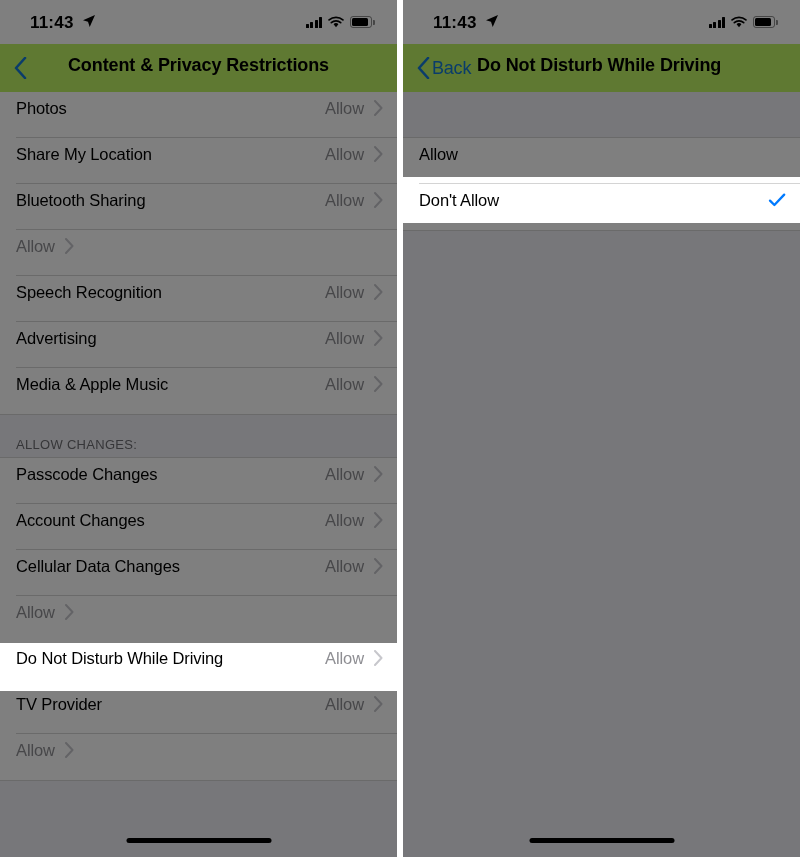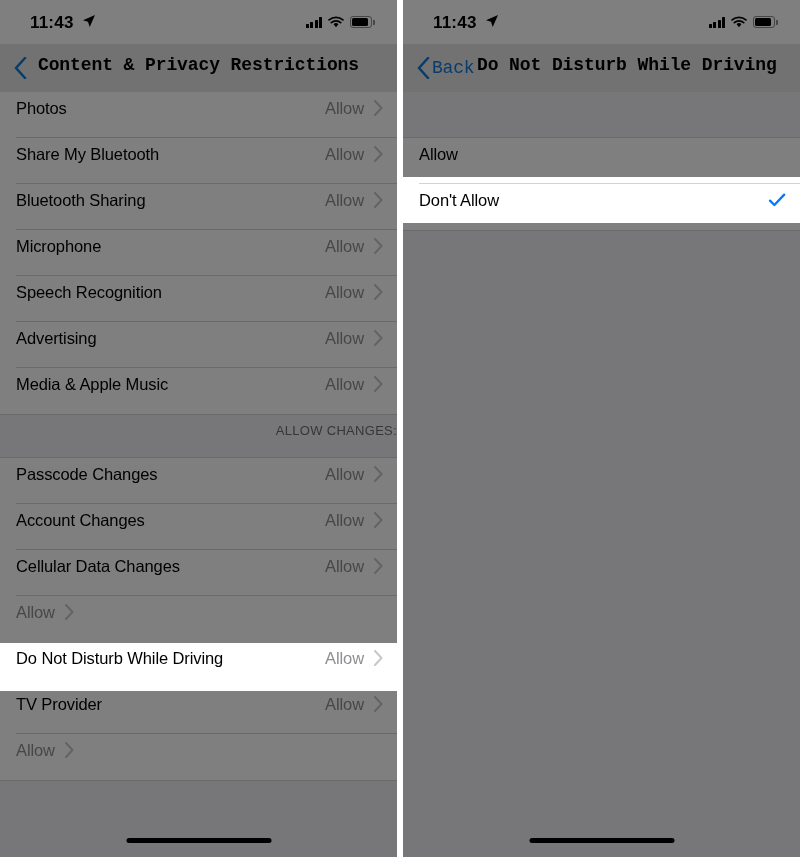--- a/index.html
+++ b/index.html
@@ -35,21 +35,21 @@
   .bars i:nth-child(2){height:6px;}
   .bars i:nth-child(3){height:8.5px;}
   .bars i:nth-child(4){height:11px;}
   .wifi{width:16px;height:12px;position:relative;}
   .batt{position:relative;width:25px;height:12px;}
   .batt .shell{position:absolute;left:0;top:0;width:22px;height:11.5px;border:1.3px solid rgba(0,0,0,.45);border-radius:3px;box-sizing:border-box;}
   .batt .fill{position:absolute;left:1.8px;top:1.8px;width:16px;height:8px;background:#000;border-radius:1.5px;}
   .batt .nub{position:absolute;left:23px;top:4px;width:1.6px;height:4.5px;background:rgba(0,0,0,.45);border-radius:0 1px 1px 0;}
 
   
-  .navbar{position:relative;height:48px;background:#e5e5e5;font-family:Liberation Mono, monospace;}
+  .navbar{position:relative;height:48px;background:#bef264;}
   .nav-title{
     position:absolute;left:0;right:0;top:11px;text-align:center;
     font-size:18px;font-weight:bold;color:#000;letter-spacing:-.1px;
   }
   .right .nav-title{left:74px;right:0;text-align:left;top:11px;}
   .nav-back{
     position:absolute;left:14px;top:8px;height:32px;display:flex;align-items:center;gap:2px;
     color:#1479d6;cursor:pointer;justify-content:center;
   }
   .chev-back{width:13px;height:22px;}
@@ -63,21 +63,21 @@
     padding:0 14px 14px 16px;box-sizing:border-box;
   }
   .row .sep{position:absolute;left:16px;right:0;bottom:0;height:1px;background:#d4d4d4;}
   .row-label{font-size:16.5px;color:#000;letter-spacing:-.1px;flex:1;}
   .row-value{font-size:16.5px;color:#8e8e93;margin-right:10px;letter-spacing:-.1px;}
   .chev-r{width:9px;height:16px;flex:none;}
 
   .gap{background:#efeff4;height:46px;position:relative;}
   .section-head{
     background:#efeff4;height:44px;position:relative;
-    display:flex;align-items:flex-end;padding:0 0 20px 16px;box-sizing:border-box;justify-content:flex-end;
+    display:flex;align-items:flex-end;padding:0 0 6px 16px;box-sizing:border-box;
   }
   .section-head .txt{font-size:13px;color:#6d6d72;letter-spacing:.3px;}
   .sec-top-line{position:absolute;left:0;right:0;top:0;height:1px;background:#d4d4d4;}
   .sec-bot-line{position:absolute;left:0;right:0;bottom:0;height:1px;background:#d4d4d4;}
 
   .check{width:18px;height:18px;flex:none;}
 
   .filler{background:#efeff4;}
 
   
@@ -138,37 +138,36 @@
 
       <div class="row">
         <span class="row-label">Photos</span>
         <span class="row-value">Allow</span>
         <svg class="chev-r" viewBox="0 0 9 16">
             <path d="M1 1l6.5 7L1 15" stroke="#c7c7cc" stroke-width="2" fill="none" stroke-linecap="round" stroke-linejoin="round"></path>
           </svg>
         <span class="sep"></span>
       </div>
       <div class="row">
-        <span class="row-label">Share My Bluetooth</span>
+        <span class="row-label">Share My Location</span>
         <span class="row-value">Allow</span>
         <svg class="chev-r" viewBox="0 0 9 16">
             <path d="M1 1l6.5 7L1 15" stroke="#c7c7cc" stroke-width="2" fill="none" stroke-linecap="round" stroke-linejoin="round"></path>
           </svg>
         <span class="sep"></span>
       </div>
       <div class="row">
         <span class="row-label">Bluetooth Sharing</span>
         <span class="row-value">Allow</span>
         <svg class="chev-r" viewBox="0 0 9 16">
             <path d="M1 1l6.5 7L1 15" stroke="#c7c7cc" stroke-width="2" fill="none" stroke-linecap="round" stroke-linejoin="round"></path>
           </svg>
         <span class="sep"></span>
       </div>
       <div class="row">
-        <span class="row-label">Microphone</span>
         <span class="row-value">Allow</span>
         <svg class="chev-r" viewBox="0 0 9 16">
             <path d="M1 1l6.5 7L1 15" stroke="#c7c7cc" stroke-width="2" fill="none" stroke-linecap="round" stroke-linejoin="round"></path>
           </svg>
         <span class="sep"></span>
       </div>
       <div class="row">
         <span class="row-label">Speech Recognition</span>
         <span class="row-value">Allow</span>
         <svg class="chev-r" viewBox="0 0 9 16">

